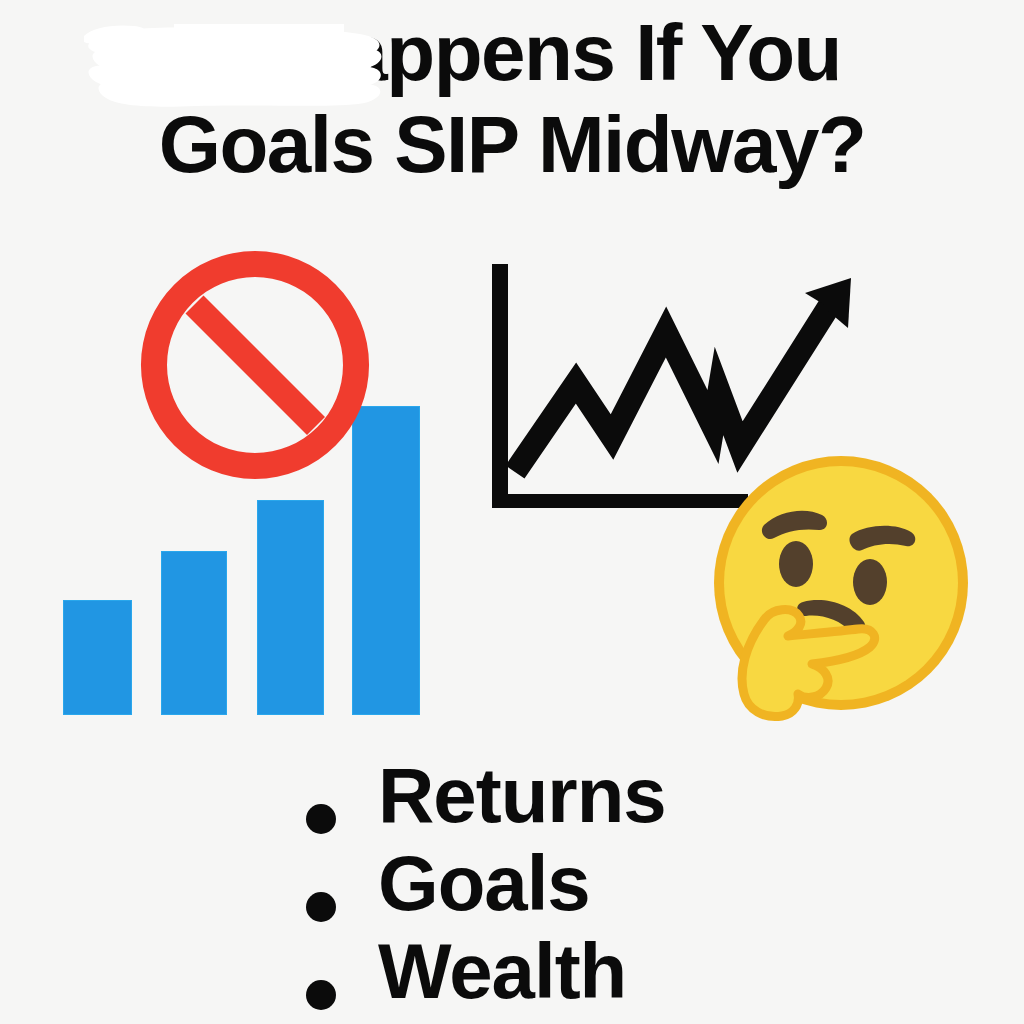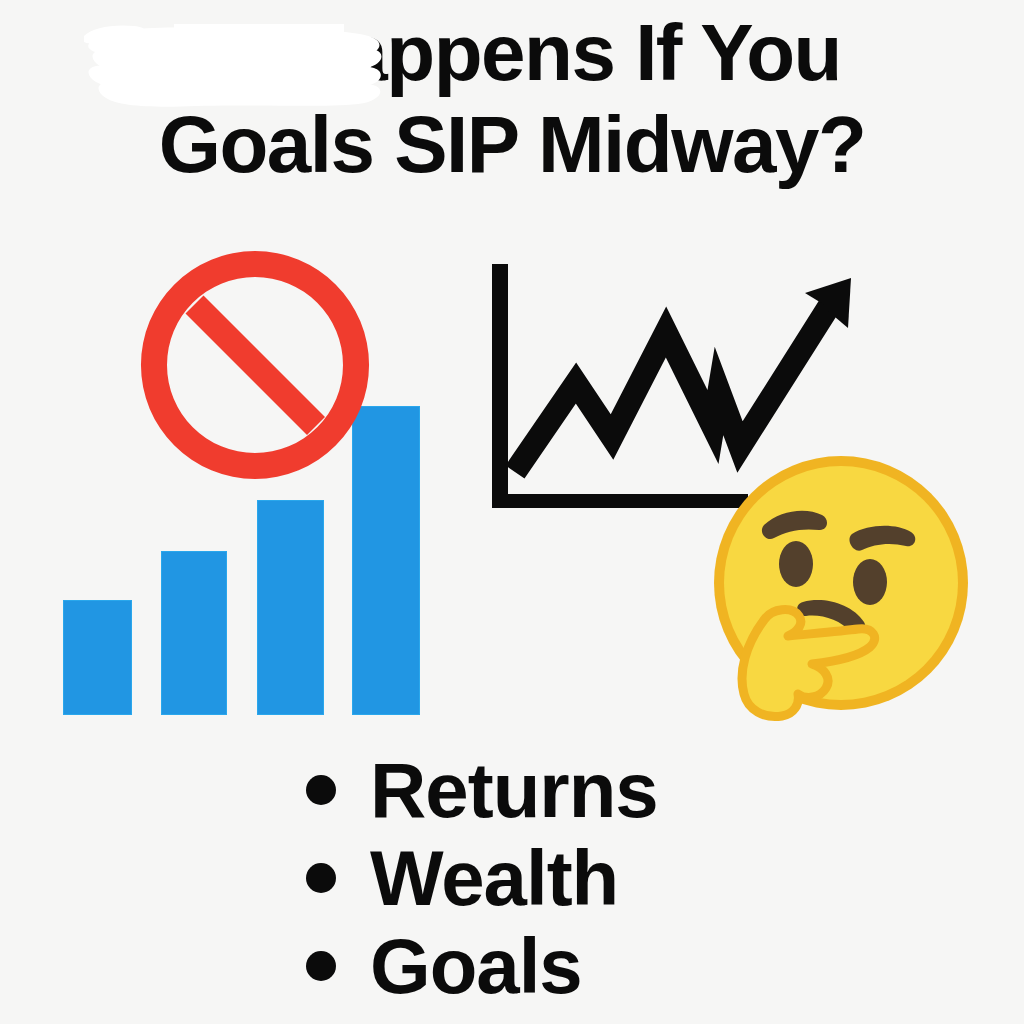--- a/index.html
+++ b/index.html
@@ -92,22 +92,23 @@
 
   
   .bullets {
     position: absolute;
     left: 306px;
     top: 746px;
     width: 560px;
   }
   .bullet-row {
     display: flex;
-    align-items: center;
+    align-items: flex-end;
     height: 88px;
+    gap: 8px;
   }
   .bullet-dot {
     width: 30px;
     height: 30px;
     border-radius: 50%;
     background: #0b0b0b;
     flex: 0 0 auto;
     margin-right: 34px;
   }
   .bullet-label {
@@ -193,21 +194,21 @@
              C62,267 46,258 42,242 C36,220 44,192 62,168 Z" fill="#f8d841" stroke="#f0b422" stroke-width="9" stroke-linejoin="round"></path>
   </svg>
 
   <div class="bullets">
     <div class="bullet-row">
       <span class="bullet-dot"></span>
       <span class="bullet-label">Returns</span>
     </div>
     <div class="bullet-row">
       <span class="bullet-dot"></span>
-      <span class="bullet-label">Wealth</span>
+      <span class="bullet-label">Goals</span>
     </div>
     <div class="bullet-row">
       <span class="bullet-dot"></span>
-      <span class="bullet-label">Goals</span>
+      <span class="bullet-label">Wealth</span>
     </div>
   </div>
 
 </div>
 
 </body></html>

